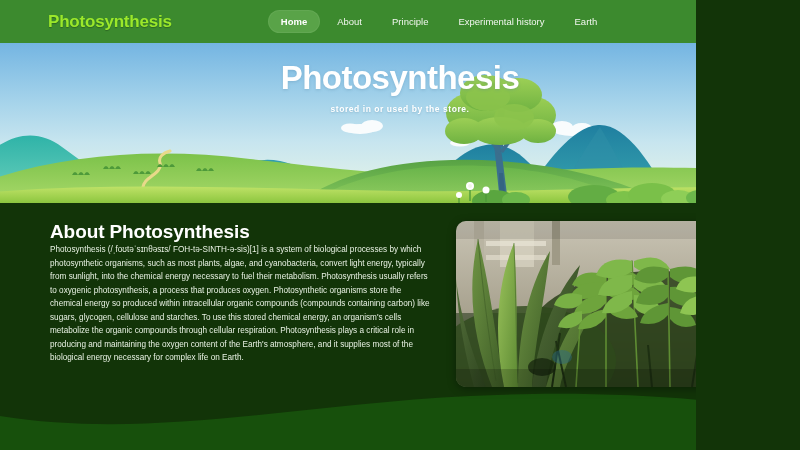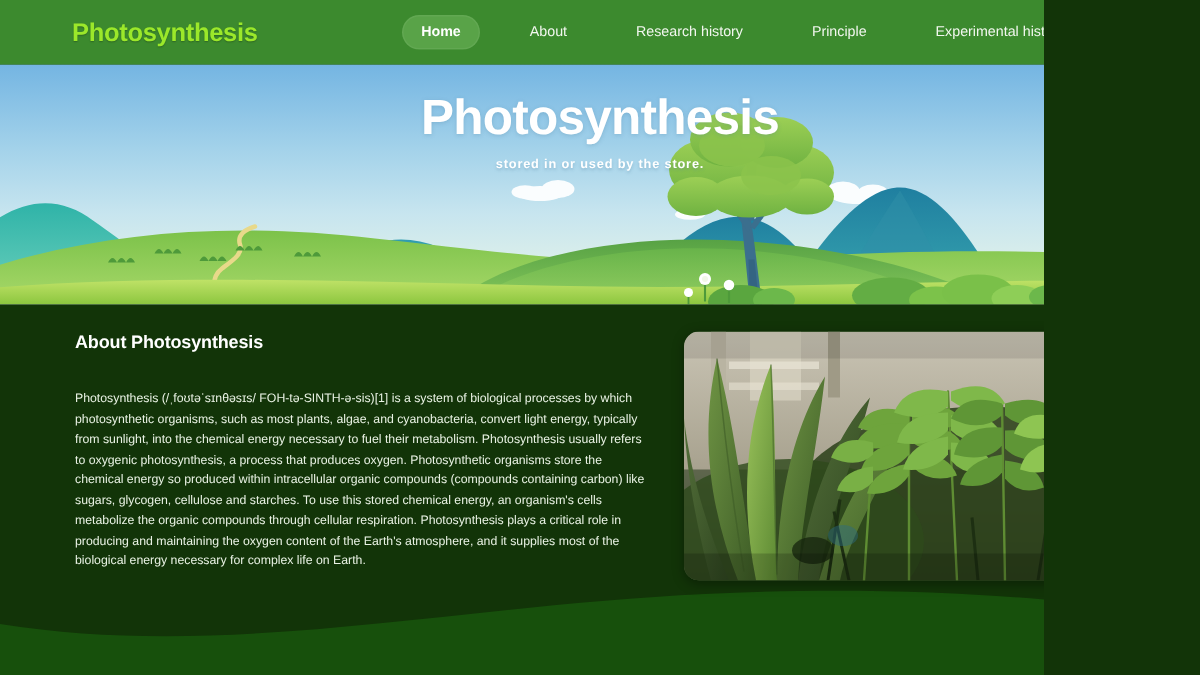--- a/index.html
+++ b/index.html
@@ -22,21 +22,21 @@
     margin-left:48px;
     font-size:17px; font-weight:bold;
     color:#9be82a;
     letter-spacing:-0.2px;
     text-shadow:0 1px 1px rgba(0,0,0,0.25);
     white-space:nowrap;
   }
   .nav {
     display:flex; align-items:center;
     margin-left:96px;
-    gap:20px;
+    gap:4px;
   }
   .nav-item {
     font-size:9.5px; color:#f2f7ef;
     padding:6px 13px;
     border-radius:14px;
     white-space:nowrap;
     cursor:pointer;
   }
   .nav-item.active {
     background:#59a348;
@@ -82,22 +82,22 @@
   .wave {
     position:absolute; left:0; bottom:0; width:800px; height:80px;
   }
   .about {
     position:relative; z-index:5;
     display:flex;
     padding:18px 50px 0 50px;
   }
   .about-left { width:385px; }
   .about-title {
-    font-size:12px; font-weight:bold; color:#ffffff;
-    margin-bottom:24px;
+    font-size:19px; font-weight:bold; color:#ffffff;
+    margin-bottom:0;
     letter-spacing:-0.1px;
   }
   .about-body {
     font-size:8.2px;
     line-height:1.65;
     color:#e9f2e4;
     text-align:left;
   }
   .about-right {
     margin-left:22px;
@@ -116,21 +116,20 @@
 </head>
 <body>
 
 <div class="page">
 
   <div class="header">
     <div class="logo">Photosynthesis</div>
     <div class="nav">
       <div class="nav-item active">Home</div>
       <div class="nav-item">About</div>
-      <div class="nav-item">Research history</div>
       <div class="nav-item">Principle</div>
       <div class="nav-item">Experimental history</div>
       <div class="nav-item">Earth</div>
     </div>
   </div>
 
   <div class="hero">
 
     <svg width="800" height="160" viewBox="0 0 800 160">
       <defs>

